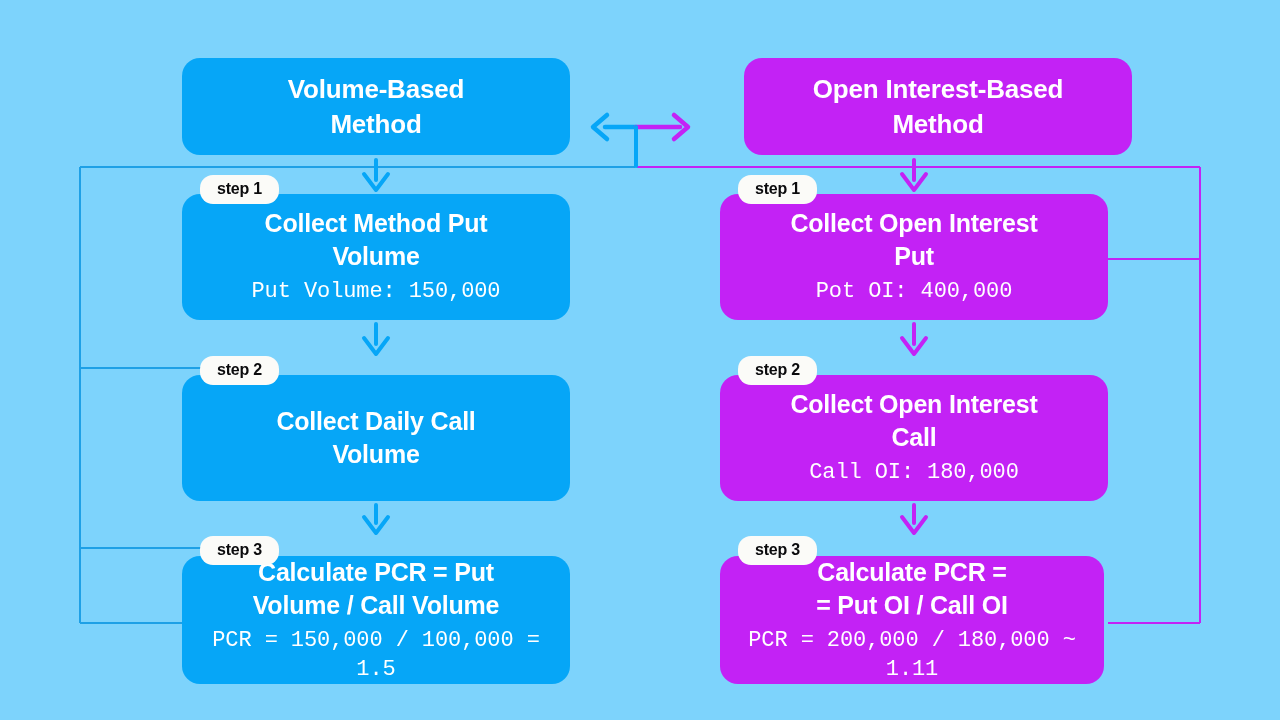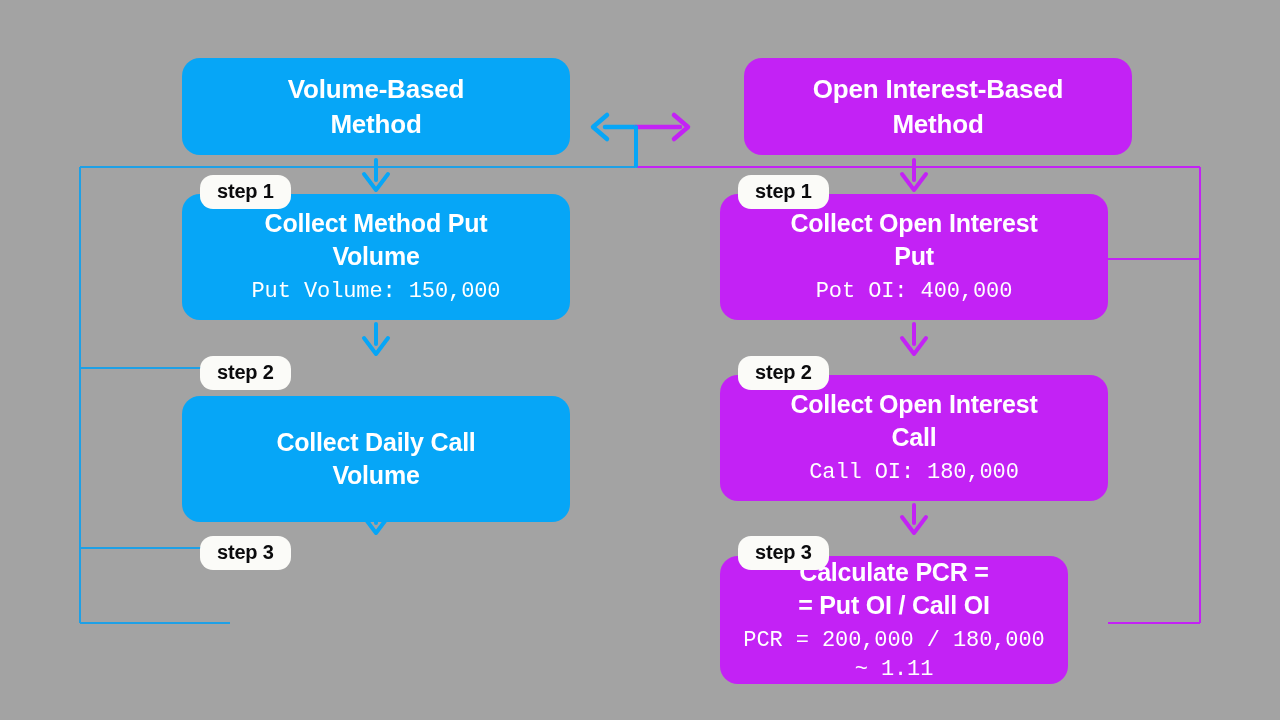--- a/index.html
+++ b/index.html
@@ -4,21 +4,21 @@
 <style>
   html, body {
     margin: 0;
     padding: 0;
     background: #141317;
   }
   #canvas {
     position: relative;
     width: 1280px;
     height: 720px;
-    background: #a3a3a3;
+    background: #7dd3fc;
     overflow: hidden;
     font-family: "Liberation Sans", sans-serif;
     -webkit-font-smoothing: antialiased;
   }
   svg.conn {
     position: absolute;
     left: 0;
     top: 0;
     width: 1280px;
     height: 720px;
@@ -56,21 +56,21 @@
     margin-top: 5px;
     letter-spacing: -0.1px;
     font-family: Liberation Mono, monospace;
   }
 
   .badge {
     position: absolute;
     background: #fbfbf8;
     color: #0b0b0d;
     font-weight: bold;
-    font-size: 20px;
+    font-size: 16px;
     letter-spacing: -0.2px;
     border-radius: 13px;
     padding: 5px 17px 6px 17px;
     line-height: 1.15;
     z-index: 5;
     white-space: nowrap;
   }
 </style>
 </head>
 <body>
@@ -139,26 +139,31 @@
   </div>
 
   <div class="badge" style="left:200px; top:175px;">step 1</div>
   <div class="node blue" style="left:182px; top:194px; width:388px; height:126px;">
     <div class="node-title">Collect Method Put
 Volume</div>
     <div class="node-sub">Put Volume: 150,000</div>
   </div>
 
   <div class="badge" style="left:200px; top:356px;">step 2</div>
-  <div class="node blue" style="left:182px; top:396px; width:388px; height:126px;">
+  <div class="node blue" style="left:182px; top:375px; width:388px; height:126px;">
     <div class="node-title">Collect Daily Call
 Volume</div>
   </div>
 
   <div class="badge" style="left:200px; top:536px;">step 3</div>
+  <div class="node blue" style="left:182px; top:556px; width:388px; height:128px;">
+    <div class="node-title">Calculate PCR = Put
+Volume / Call Volume</div>
+    <div class="node-sub">PCR = 150,000 / 100,000 = 1.5</div>
+  </div>
 
   <div class="node mag header" style="left:744px; top:58px; width:388px; height:97px;">
     <div class="node-title">Open Interest-Based
 Method</div>
   </div>
 
   <div class="badge" style="left:738px; top:175px;">step 1</div>
   <div class="node mag" style="left:720px; top:194px; width:388px; height:126px;">
     <div class="node-title">Collect Open Interest
 Put</div>
@@ -166,19 +171,19 @@
   </div>
 
   <div class="badge" style="left:738px; top:356px;">step 2</div>
   <div class="node mag" style="left:720px; top:375px; width:388px; height:126px;">
     <div class="node-title">Collect Open Interest
 Call</div>
     <div class="node-sub">Call OI: 180,000</div>
   </div>
 
   <div class="badge" style="left:738px; top:536px;">step 3</div>
-  <div class="node mag" style="left:720px; top:556px; width:348px; height:128px;">
+  <div class="node mag" style="left:720px; top:556px; width:384px; height:128px;">
     <div class="node-title">Calculate PCR =
 = Put OI / Call OI</div>
     <div class="node-sub">PCR = 200,000 / 180,000 ~ 1.11</div>
   </div>
 
 </div>
 
 </body></html>

